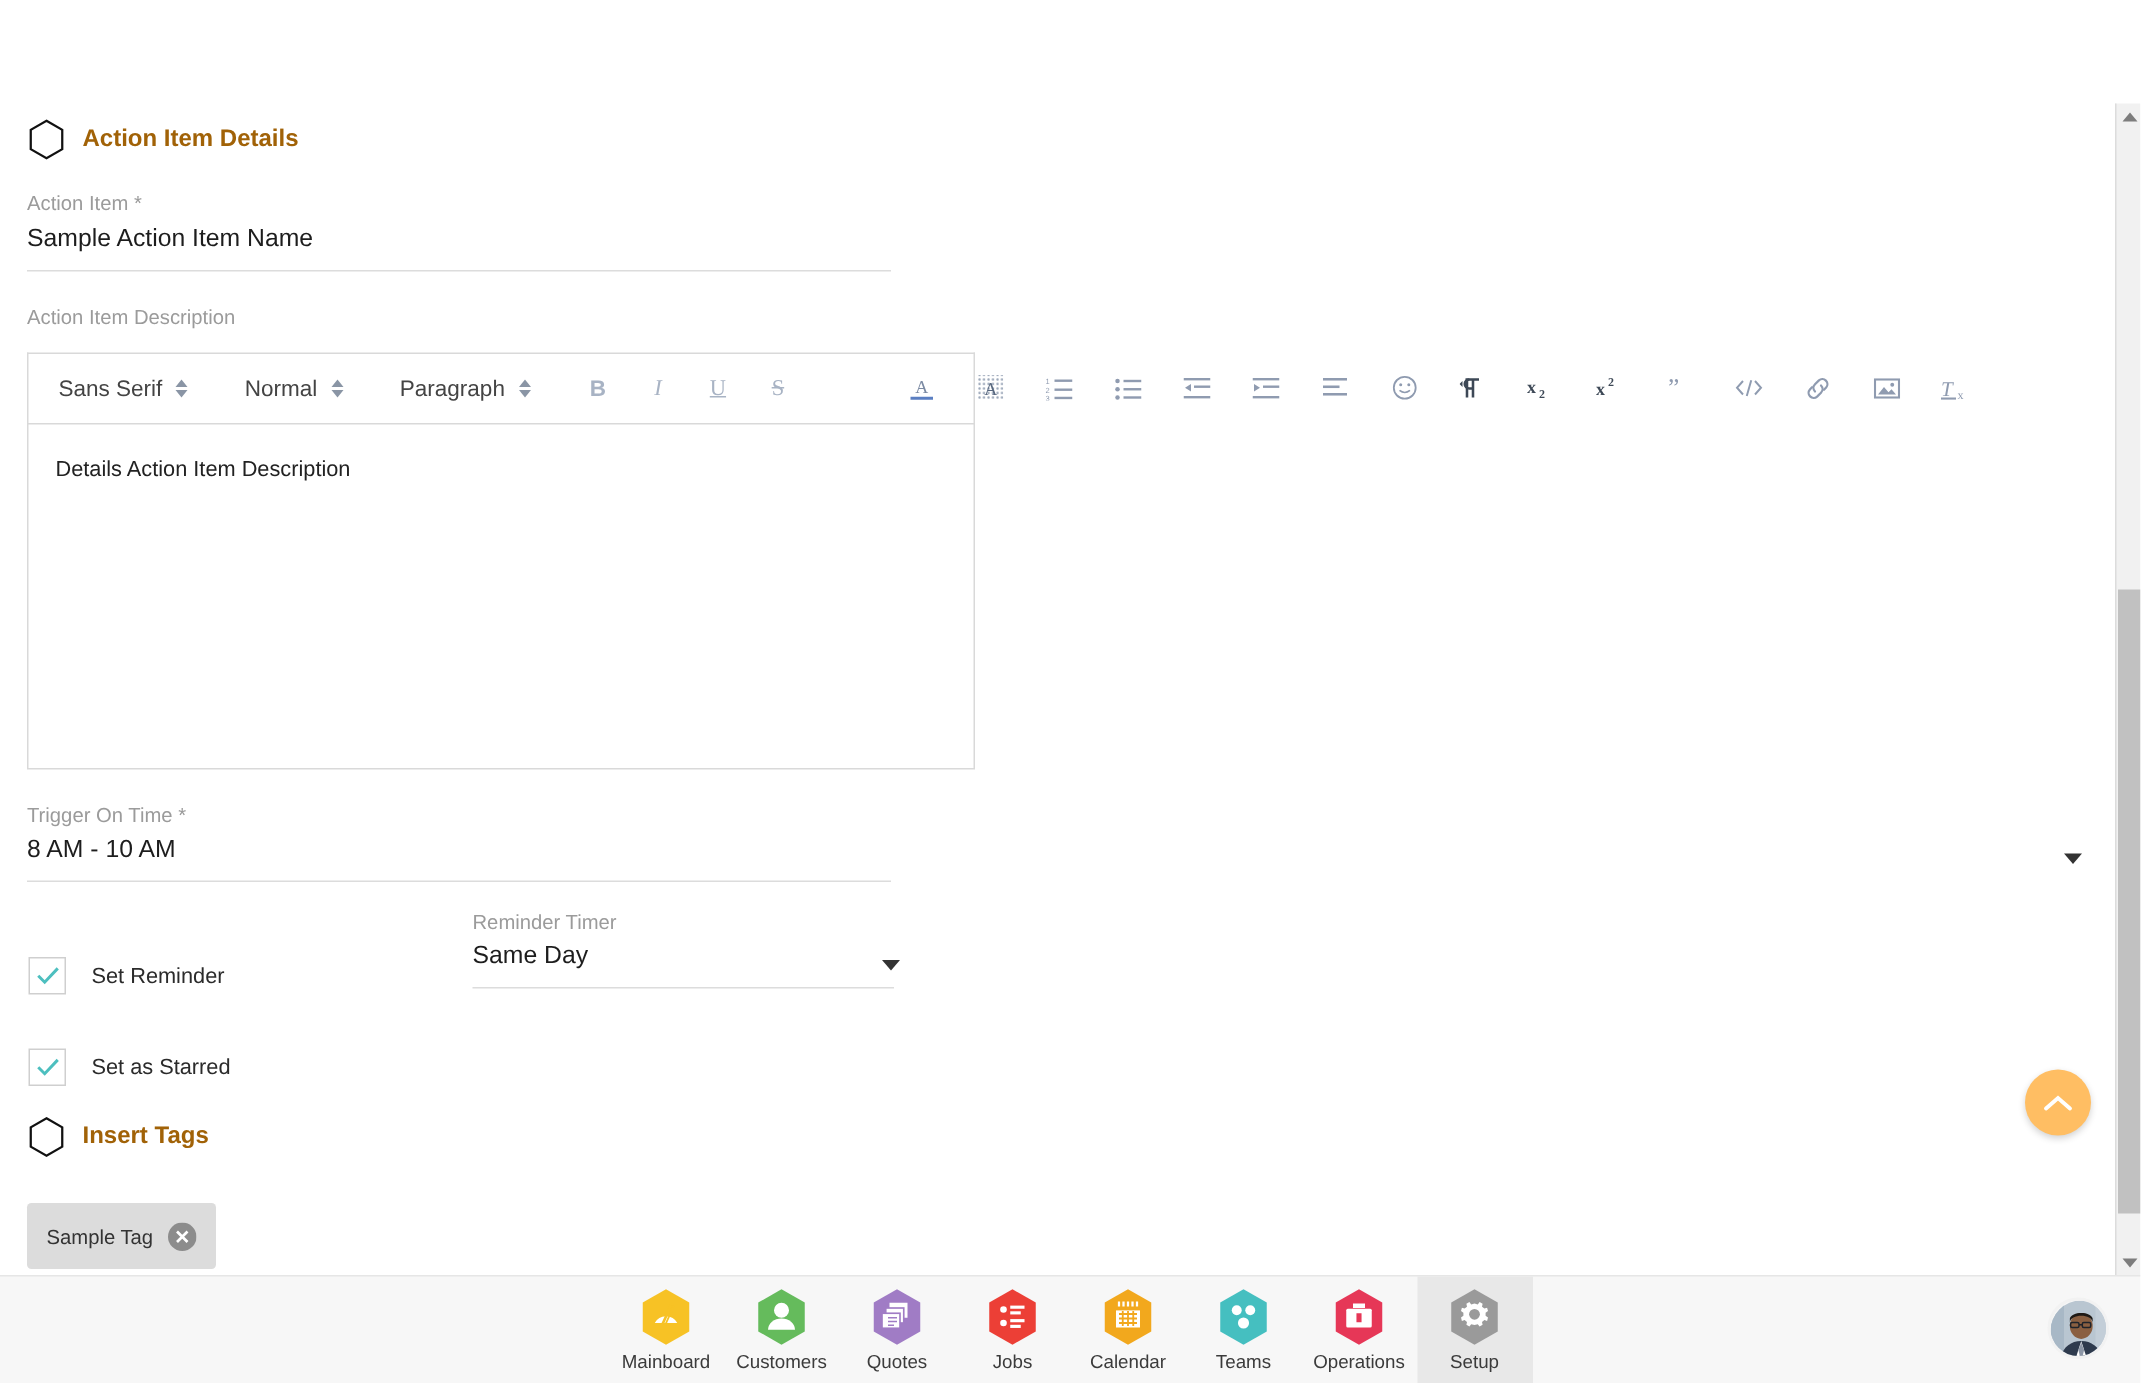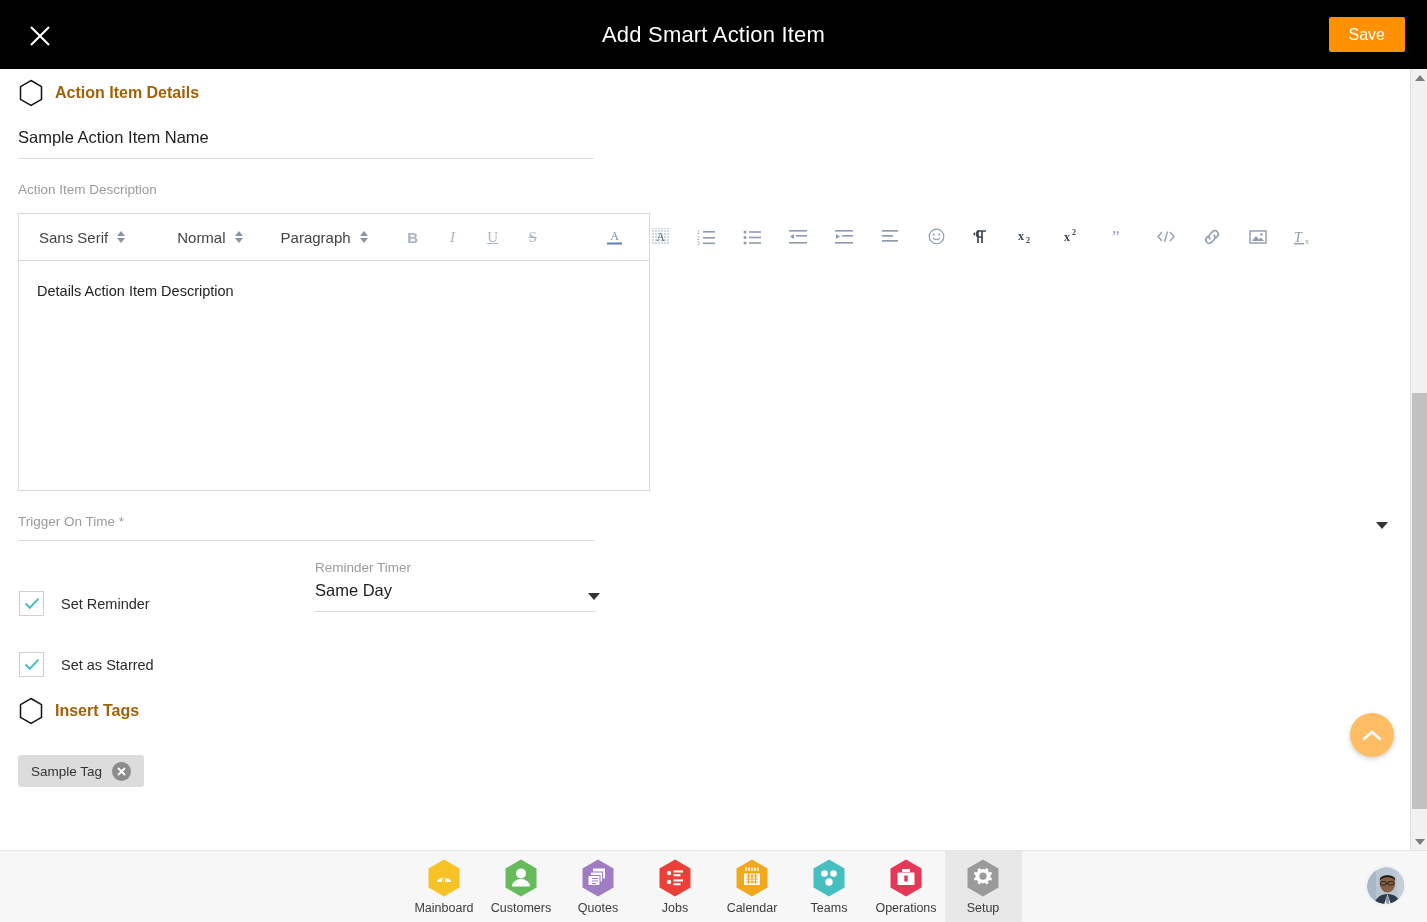--- a/index.html
+++ b/index.html
@@ -59,21 +59,21 @@
   .editor-wrap { position:relative; margin-left:18px; width:632px; }
   .editor-toolbar {
     border:1px solid #d9d9d9; border-bottom:none;
     height:47px; display:flex; align-items:center; background:#fff;
   }
   .tb-select {
     display:flex; align-items:center; gap:9px;
     font-size:15px; color:#444; cursor:pointer; white-space:nowrap;
   }
   .tb-select.fontfam { margin-left:20px; }
-  .tb-select.size { margin-left:52px; }
+  .tb-select.size { margin-left:38px; }
   .tb-select.block { margin-left:38px; }
   .stepper { display:flex; flex-direction:column; gap:2px; }
   .stepper i {
     display:block; width:0; height:0;
     border-left:4px solid transparent; border-right:4px solid transparent;
   }
   .stepper i.up { border-bottom:5px solid #8a95a5; }
   .stepper i.dn { border-top:5px solid #8a95a5; }
 
   .tb-fmt {
@@ -121,21 +121,21 @@
     flex:none; display:flex; align-items:center; justify-content:center;
     cursor:pointer;
   }
   .cb svg { display:block; }
   .cb-label { font-size:14.5px; color:#2b2b2b; }
 
   
   .chip {
     display:inline-flex; align-items:center; gap:10px;
     background:#dcdcdc; color:#333; font-size:13.5px;
-    padding:0 13px; height:32px; border-radius:3px; cursor:pointer;
+    padding:0 13px; height:44px; border-radius:3px; cursor:pointer;
   }
   .chip-x { width:19px; height:19px; }
 
   
   .fab {
     position:absolute; right:33px; top:713px;
     width:44px; height:44px; border-radius:50%;
     background:#ffbe63; display:flex; align-items:center; justify-content:center;
     box-shadow:0 2px 5px rgba(0,0,0,.18); cursor:pointer;
   }
@@ -178,40 +178,32 @@
     width:41px; height:41px; border-radius:50%; overflow:hidden;
     border:2px solid #f2f2f2;
   }
   .avatar svg { display:block; }
 </style>
 </head>
 <body>
 
 <div class="app">
 
-  <div class="topbar">
-    <div class="close-btn">
-      <svg width="26" height="26" viewBox="0 0 26 26">
-        <path d="M4 4 L22 22 M22 4 L4 22" stroke="#ffffff" stroke-width="2.1" fill="none"></path>
-      </svg>
-    </div>
-    <div class="topbar-title">Add Smart Action Item</div>
-    <button class="save-btn">Save</button>
-  </div>
 
   <div class="content">
 
     <div class="section-head" style="margin-top:10px;">
       <svg class="hex-outline" viewBox="0 0 26 28">
         <path d="M13 1.5 L23.5 7.6 L23.5 20.4 L13 26.5 L2.5 20.4 L2.5 7.6 Z" fill="none" stroke="#111" stroke-width="1.5"></path>
       </svg>
       <span class="section-title">Action Item Details</span>
     </div>
 
     <div style="margin-top:21px;">
+      <div class="field-label">Action Item *</div>
       <div class="field-value" style="margin-top:7px;">Sample Action Item Name</div>
       <div class="underline" style="margin-top:11px;"></div>
     </div>
 
     <div class="field-label" style="margin-top:23px;">Action Item Description</div>
 
     <div class="editor-wrap" style="margin-top:16px;">
       <div class="editor-toolbar">
         <div class="tb-select fontfam">
           <span>Sans Serif</span>
@@ -380,20 +372,21 @@
             <rect x="0" y="15" width="10" height="1.4" fill="#8f9bb0"></rect>
             <text x="11" y="16" font-size="8" font-family="Liberation Serif, serif" fill="#8f9bb0">x</text>
           </svg>
         </div>
 
       </div>
     </div>
 
     <div class="dd-field" style="margin-top:23px;">
       <div class="field-label">Trigger On Time *</div>
+      <div class="field-value" style="margin-top:6px;">8 AM - 10 AM</div>
       <div class="underline" style="margin-top:11px;"></div>
       <div class="dd-caret" style="bottom:12px;"></div>
     </div>
 
     <div style="position:relative; margin-top:26px; height:58px;">
       <div class="cb-row" style="position:absolute; top:24px; left:0;">
         <span class="cb">
           <svg width="16" height="13" viewBox="0 0 16 13">
             <path d="M1.5 6.5 L5.8 10.8 L14.5 1.6" fill="none" stroke="#4dbfbf" stroke-width="2"></path>
           </svg>

